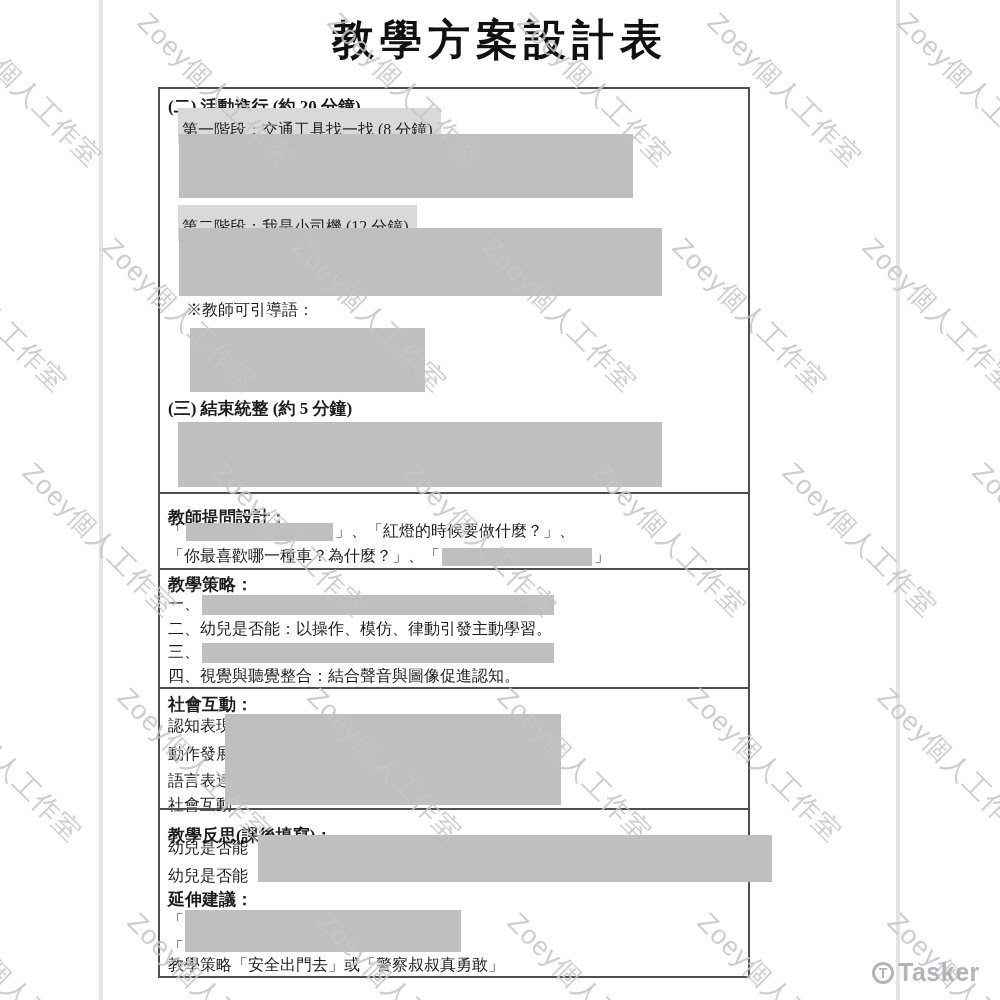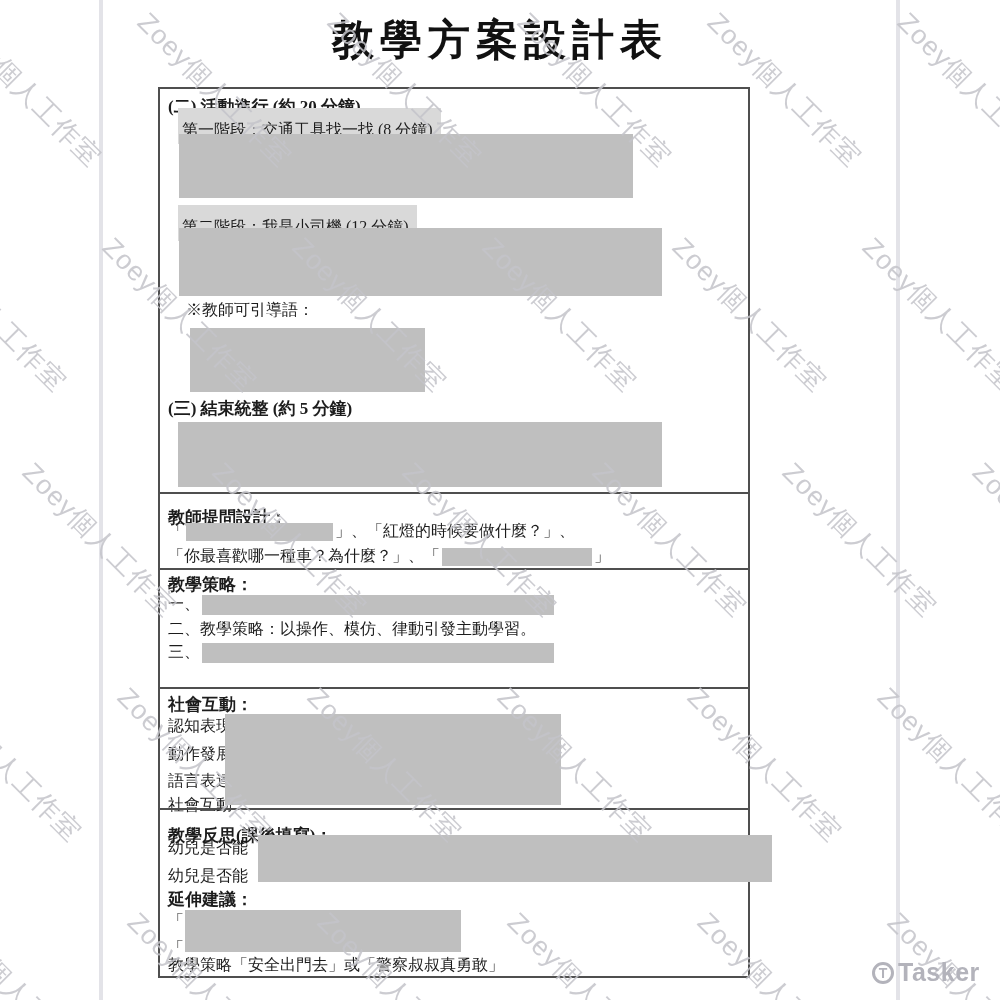--- a/index.html
+++ b/index.html
@@ -93,24 +93,25 @@
       <div class="abs body-txt" style="left:8px; top:52px;">
         <span>「你最喜歡哪一種車？為什麼？」、「</span><span class="redact-inline" style="width:150px;"></span><span>」</span>
       </div>
     </div>
 
     <div class="t-row row-strategies">
       <div class="abs h-bold" style="left:8px; top:3px;">教學策略：</div>
       <div class="abs body-txt" style="left:8px; top:24px;">
         <span>一、</span><span class="redact-inline" style="width:352px; height:20px;"></span>
       </div>
-      <div class="abs body-txt" style="left:8px; top:49px;">二、教學策略：以操作、模仿、律動引發主動學習。</div>
+      <div class="abs body-txt" style="left:8px; top:49px;">二、幼兒是否能：以操作、模仿、律動引發主動學習。</div>
       <div class="abs body-txt" style="left:8px; top:72px;">
         <span>三、</span><span class="redact-inline" style="width:352px; height:20px;"></span>
       </div>
+      <div class="abs body-txt" style="left:8px; top:96px;">四、視覺與聽覺整合：結合聲音與圖像促進認知。</div>
     </div>
 
     <div class="t-row row-assessment">
       <div class="abs h-bold" style="left:8px; top:4px;">社會互動：</div>
       <div class="abs body-txt" style="left:8px; top:27px;">認知表現：</div>
       <div class="abs body-txt" style="left:8px; top:55px;">動作發展：</div>
       <div class="abs body-txt" style="left:8px; top:82px;">語言表達：</div>
       <div class="abs body-txt" style="left:8px; top:106px;">社會互動：</div>
       <div class="redact" style="left:65px; top:25px; width:336px; height:91px;"></div>
     </div>

